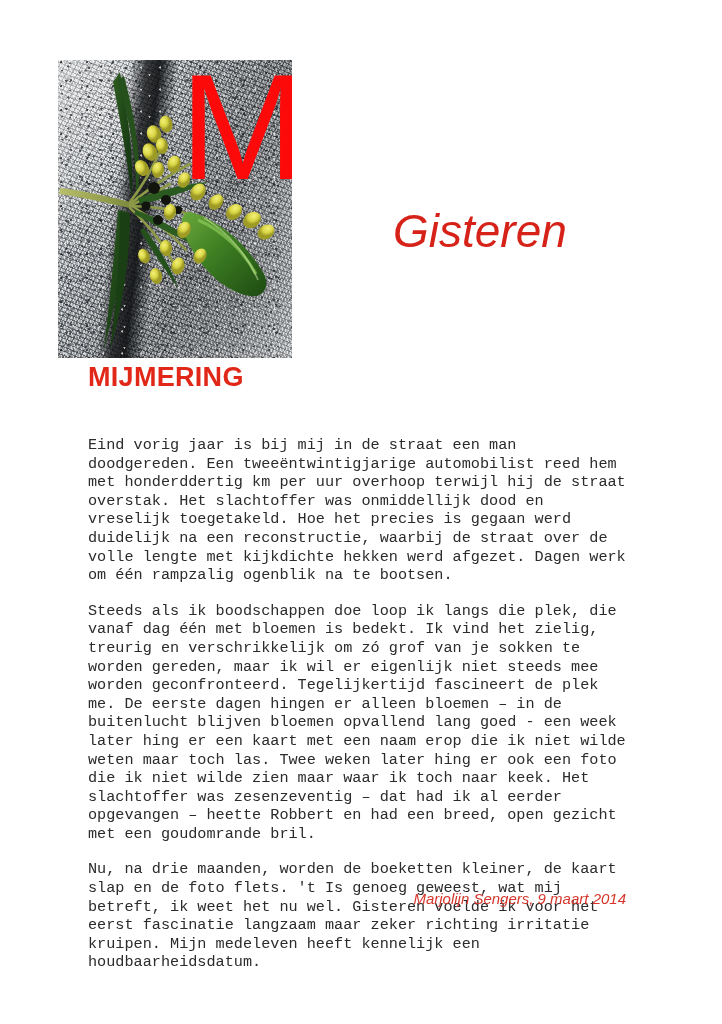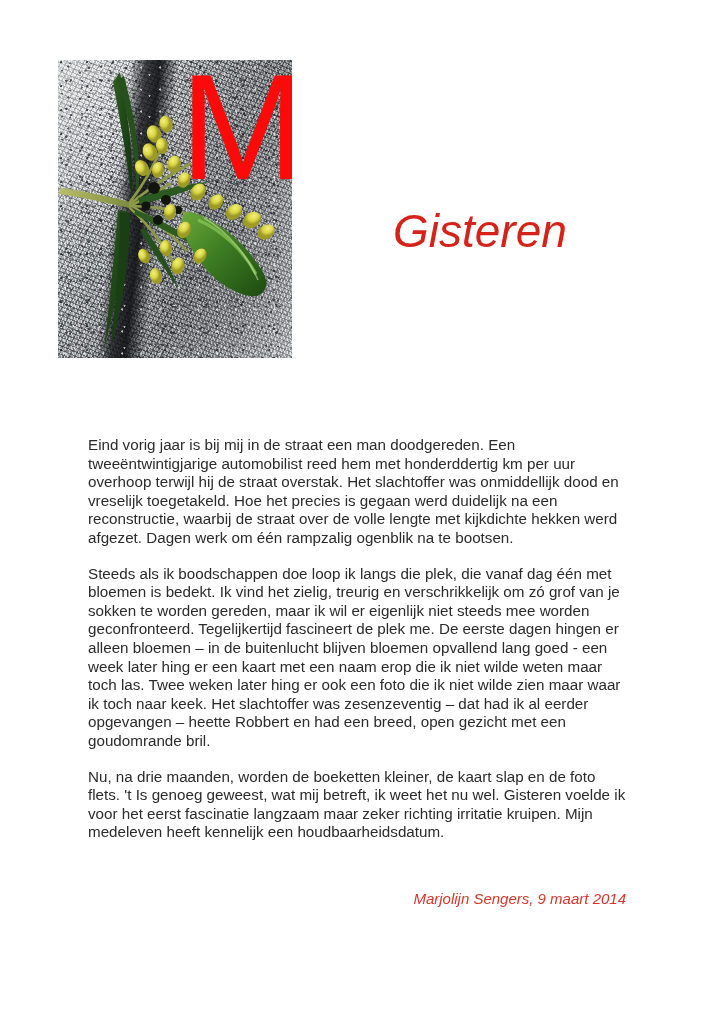--- a/index.html
+++ b/index.html
@@ -126,21 +126,21 @@
 
   
   .body-copy {
     position: absolute;
     left: 88px;
     top: 436px;
     width: 538px;
   }
   .body-copy p {
     margin: 0 0 17px 0;
-    font-family: Liberation Sans, sans-serif;
+    font-family: Liberation Mono, monospace;
     font-size: 15.2px;
     line-height: 18.6px;
     color: #2b2b2b;
     text-align: left;
     hyphens: none;
   }
   .body-copy p:last-child { margin-bottom: 16px; }
 
   .signature {
     position: absolute;
@@ -244,20 +244,21 @@
         <ellipse cx="86" cy="196" rx="5.5" ry="7.5" fill="url(#budG)" transform="rotate(-22 86 196)"></ellipse>
         <ellipse cx="142" cy="196" rx="6" ry="8" fill="url(#budG)" transform="rotate(30 142 196)"></ellipse>
       </g>
     </svg>
 
     <div class="masthead-M">M</div>
   </div>
 
   <div class="doc-title">Gisteren</div>
 
+  <div class="kicker">MIJMERING</div>
 
   <div class="body-copy">
     <p>Eind vorig jaar is bij mij in de straat een man doodgereden. Een tweeëntwintigjarige automobilist reed hem met honderddertig km per uur overhoop terwijl hij de straat overstak. Het slachtoffer was onmiddellijk dood en vreselijk toegetakeld. Hoe het precies is gegaan werd duidelijk na een reconstructie, waarbij de straat over de volle lengte met kijkdichte hekken werd afgezet. Dagen werk om één rampzalig ogenblik na te bootsen.</p>
     <p>Steeds als ik boodschappen doe loop ik langs die plek, die vanaf dag één met bloemen is bedekt. Ik vind het zielig, treurig en verschrikkelijk om zó grof van je sokken te worden gereden, maar ik wil er eigenlijk niet steeds mee worden geconfronteerd. Tegelijkertijd fascineert de plek me. De eerste dagen hingen er alleen bloemen – in de buitenlucht blijven bloemen opvallend lang goed - een week later hing er een kaart met een naam erop die ik niet wilde weten maar toch las. Twee weken later hing er ook een foto die ik niet wilde zien maar waar ik toch naar keek. Het slachtoffer was zesenzeventig – dat had ik al eerder opgevangen – heette Robbert en had een breed, open gezicht met een goudomrande bril.</p>
     <p>Nu, na drie maanden, worden de boeketten kleiner, de kaart slap en de foto flets. 't Is genoeg geweest, wat mij betreft, ik weet het nu wel. Gisteren voelde ik voor het eerst fascinatie langzaam maar zeker richting irritatie kruipen. Mijn medeleven heeft kennelijk een houdbaarheidsdatum.</p>
   </div>
 
   <div class="signature">Marjolijn Sengers, 9 maart 2014</div>
 
 </div>

